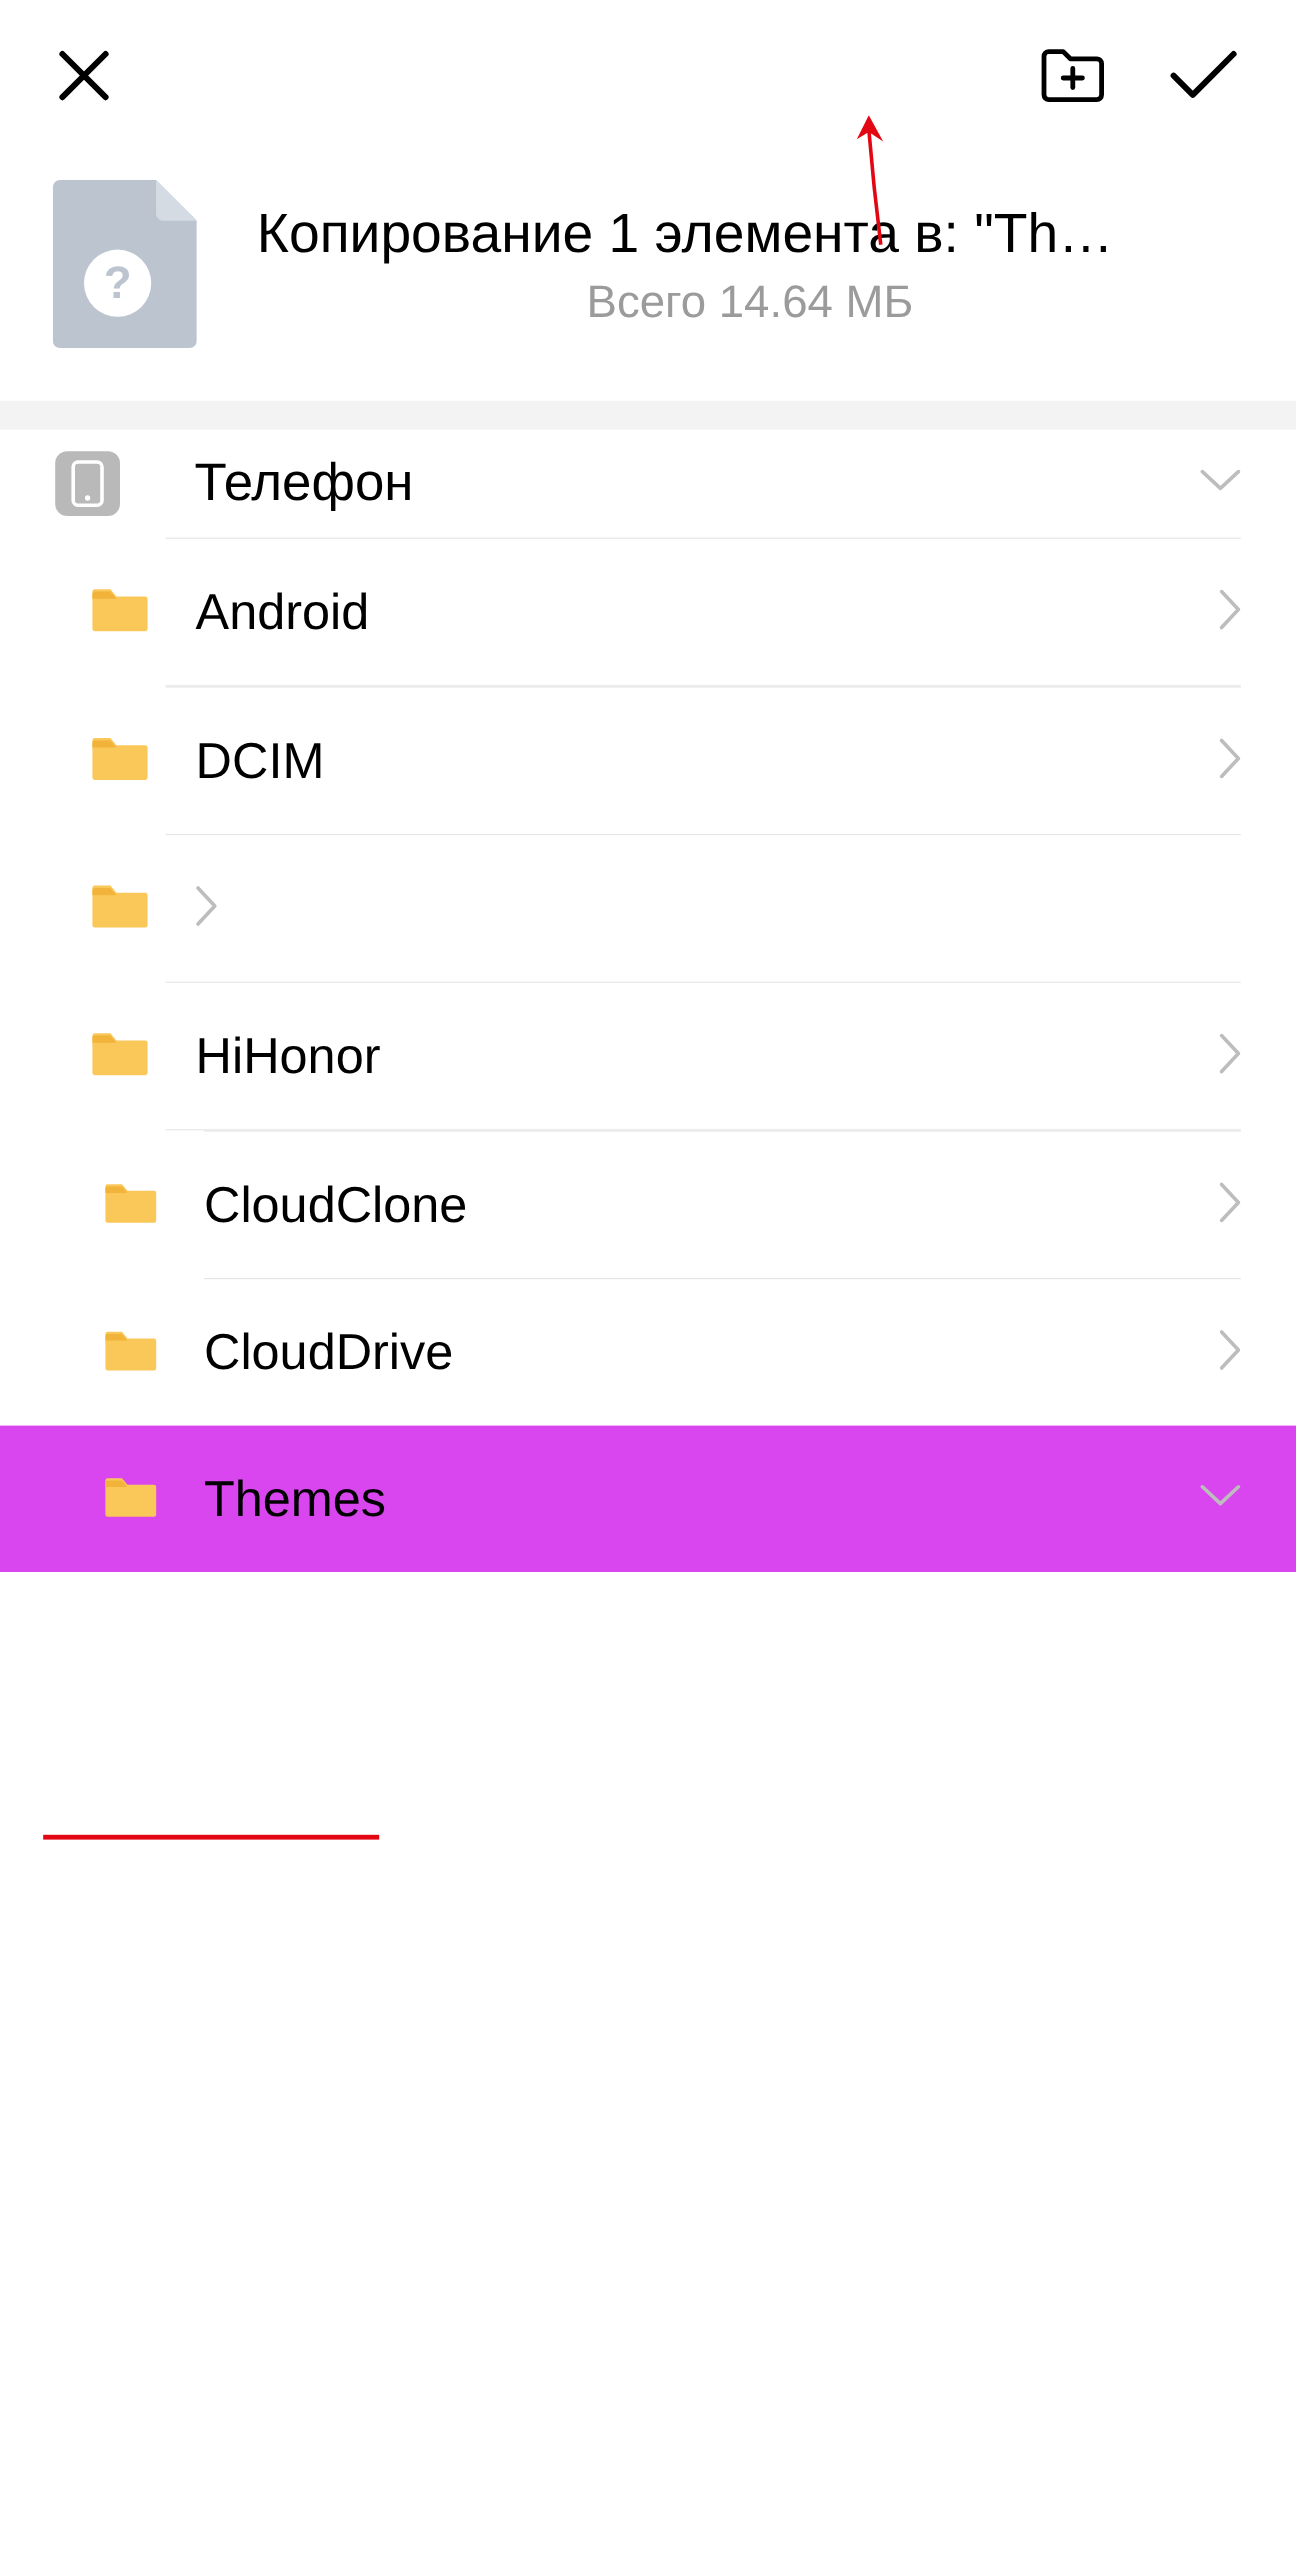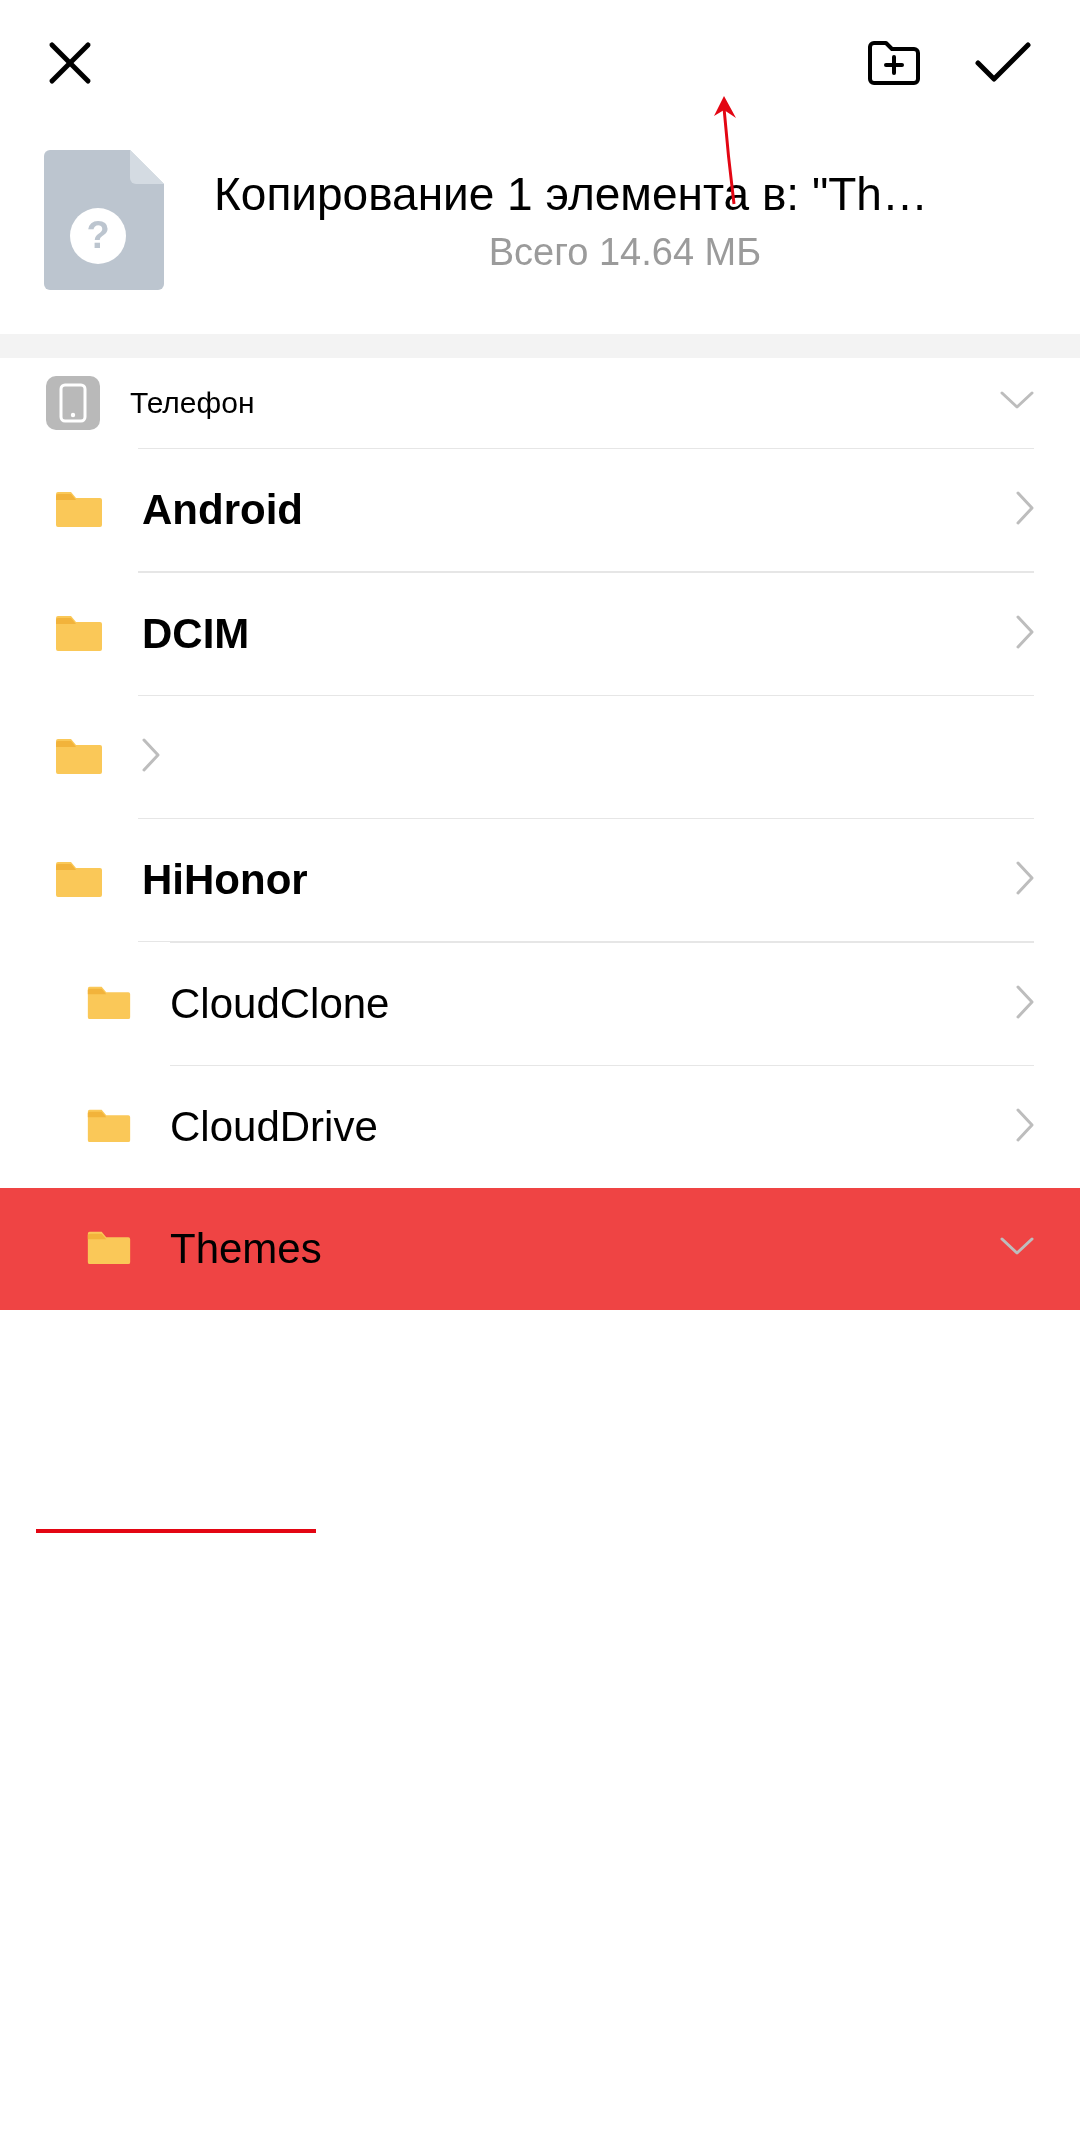--- a/index.html
+++ b/index.html
@@ -14,27 +14,27 @@
   .file-info { display: flex; align-items: center; padding: 24px 44px 44px 44px; gap: 50px; }
   .file-thumb { width: 120px; height: 140px; flex: 0 0 auto; }
   .file-text { flex: 1 1 auto; min-width: 0; }
   .file-title { font-size: 46px; font-weight: 400; color: #000; white-space: nowrap; overflow: hidden; text-overflow: ellipsis; }
   .file-sub { font-size: 38px; color: #9b9b9b; margin-top: 10px; text-align: center; }
 
   .divider-gap { height: 24px; background: #f3f3f3; }
 
   .location-row { display: flex; align-items: center; padding: 0 46px; height: 90px; gap: 30px; }
   .phone-badge { width: 54px; height: 54px; background: #b9b9b9; border-radius: 10px; display: flex; align-items: center; justify-content: center; }
-  .location-label { font-size: 30px; flex: 1 1 auto; }
+  .location-label { font-size: 44px; flex: 1 1 auto; margin-left: 32px; }
 
   .list { display: flex; flex-direction: column; }
   .folder-row { display: flex; align-items: center; height: 122px; padding-right: 46px; }
-  .folder-row.indent-0 { padding-left: 54px; font-weight: bold; }
+  .folder-row.indent-0 { padding-left: 75px; }
   .folder-row.indent-1 { padding-left: 86px; }
-  .folder-row.selected { background: #ef4444; }
+  .folder-row.selected { background: #d946ef; }
   .folder-icon { flex: 0 0 auto; margin-right: 38px; }
   .folder-name { font-size: 42px; flex: 1 1 auto; }
   .row-sep { height: 1px; background: #e6e6e6; margin-left: 138px; margin-right: 46px; }
   .row-sep.indent-1 { margin-left: 170px; }
 
   
   .chevron { flex: 0 0 auto; }
 
   
   .annot-arrow { position: absolute; left: 710px; top: 96px; pointer-events: none; }

